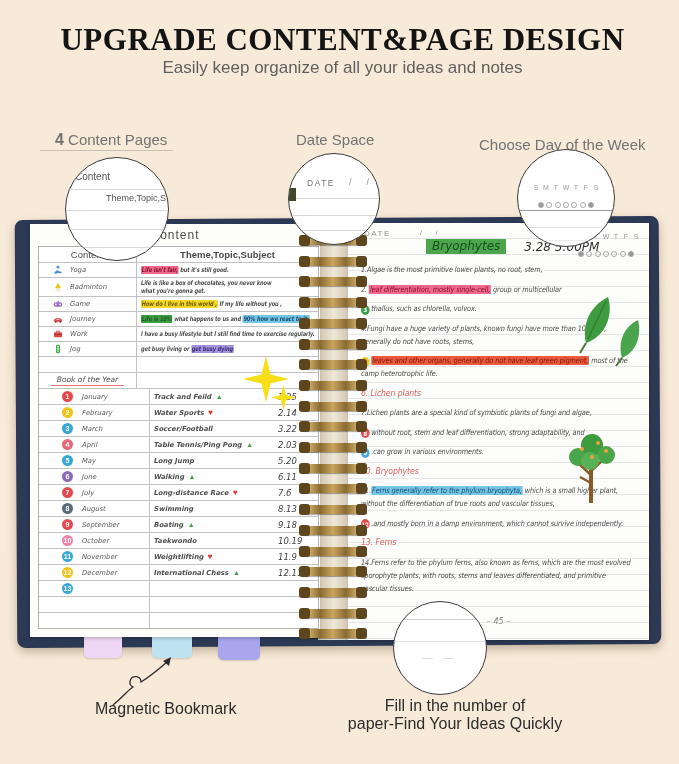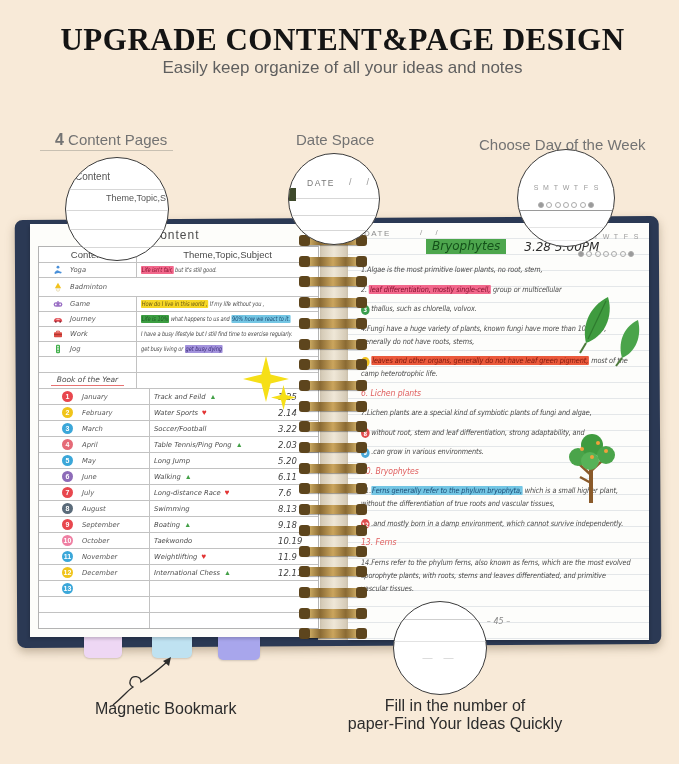--- a/index.html
+++ b/index.html
@@ -37,21 +37,21 @@
   #lp-title{position:absolute;top:4px;left:0;width:100%;text-align:center;font-size:12px;color:#4d4d4d;letter-spacing:1px;}
   #ltable{position:absolute;left:8px;top:22px;width:281px;border:1px solid #b3b3b3;background:#fff;box-sizing:border-box;}
   .lrow{display:grid;grid-template-columns:97px 1fr;border-bottom:1px solid #c2c2c2;min-height:14px;align-items:center;}
   .lrow:last-child{border-bottom:none;}
   .lrow-head{min-height:15px;font-size:9.5px;color:#4a4a4a;}
   .lrow-head .lc{justify-content:center;}
   .lrow-tall{min-height:18px;}
   .lrow-m{grid-template-columns:97px 112px 1fr;min-height:15px;gap:13px;}
   .lrow-e{min-height:15px;}
   .lc{display:flex;align-items:center;padding:1px 4px;height:100%;box-sizing:border-box;overflow:hidden;}
-  .lc2{border-left:1px solid #c2c2c2;}
+  .lc2{border-left:1px solid #c2c2c2;font-weight:bold;}
   .lbl{font-family:"DejaVu Sans",sans-serif;font-style:italic;font-size:6.8px;color:#5a5a5a;margin-left:7px;}
   .icn{width:10px;height:10px;display:inline-block;margin-left:10px;flex:0 0 10px;}
   .icn svg{width:10px;height:10px;display:block;}
   .squeeze{display:inline-block;white-space:nowrap;transform:scaleX(.8);transform-origin:0 50%;width:125%;
            font-family:"DejaVu Sans",sans-serif;font-style:italic;font-size:6.4px;letter-spacing:-.15px;color:#4e4e4e;}
   .squeeze-wrap{display:inline-block;white-space:normal;transform:scaleX(.8);transform-origin:0 0;width:125%;
            font-family:"DejaVu Sans",sans-serif;font-style:italic;font-size:6.4px;letter-spacing:-.15px;color:#4e4e4e;line-height:8px;}
   .hl{padding:0 1px;border-radius:1px;}
   .hl-pink{background:#f2688c;color:#86122f;}
   .hl-yellow{background:#f6d726;color:#6b5a10;}
@@ -154,20 +154,23 @@
         </div>
         <div class="lrow lrow-tall">
           <div class="lc">
             <span class="icn">
               <svg viewBox="0 0 12 12">
                 <path d="M6 0.8 L9.8 7.4 L2.2 7.4 Z" fill="#f2c21c"></path>
                 <circle cx="6" cy="9.2" r="2" fill="#fbf6ea" stroke="#d8c98f" stroke-width="0.6"></circle>
               </svg>
             </span>
             <span class="lbl">Badminton</span>
+          </div>
+          <div class="lc lc2">
+            <span class="squeeze-wrap"><span>Life is like a box of chocolates, you never know what you're gonna get.</span></span>
           </div>
         </div>
         <div class="lrow">
           <div class="lc">
             <span class="icn">
               <svg viewBox="0 0 12 12">
                 <rect x="0.8" y="3.8" width="10.4" height="5.4" rx="2.7" fill="#9a6fc4"></rect>
                 <circle cx="3.4" cy="6.5" r="1" fill="#fff"></circle>
                 <circle cx="8.6" cy="6.5" r="1" fill="#fff"></circle>
                 <rect x="4.8" y="2.6" width="2.4" height="1.6" rx="0.6" fill="#9a6fc4"></rect>

